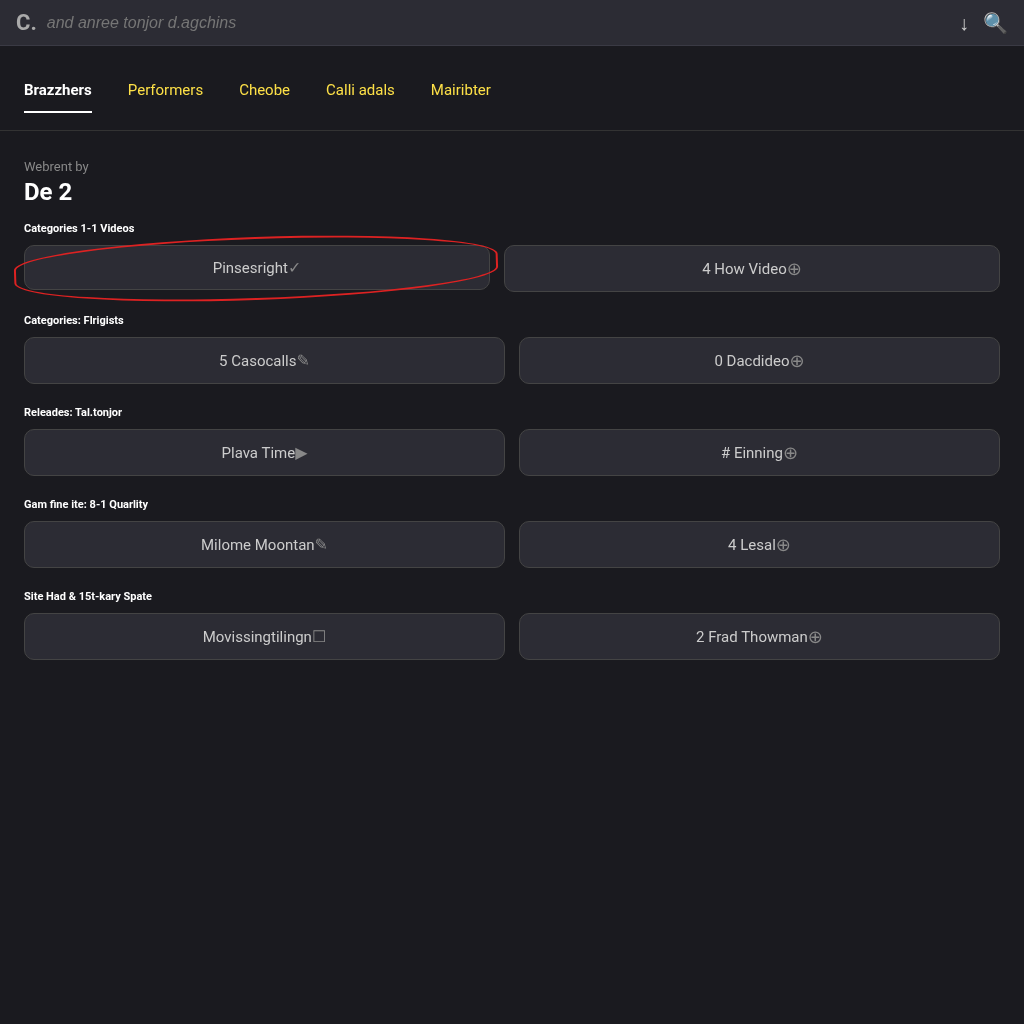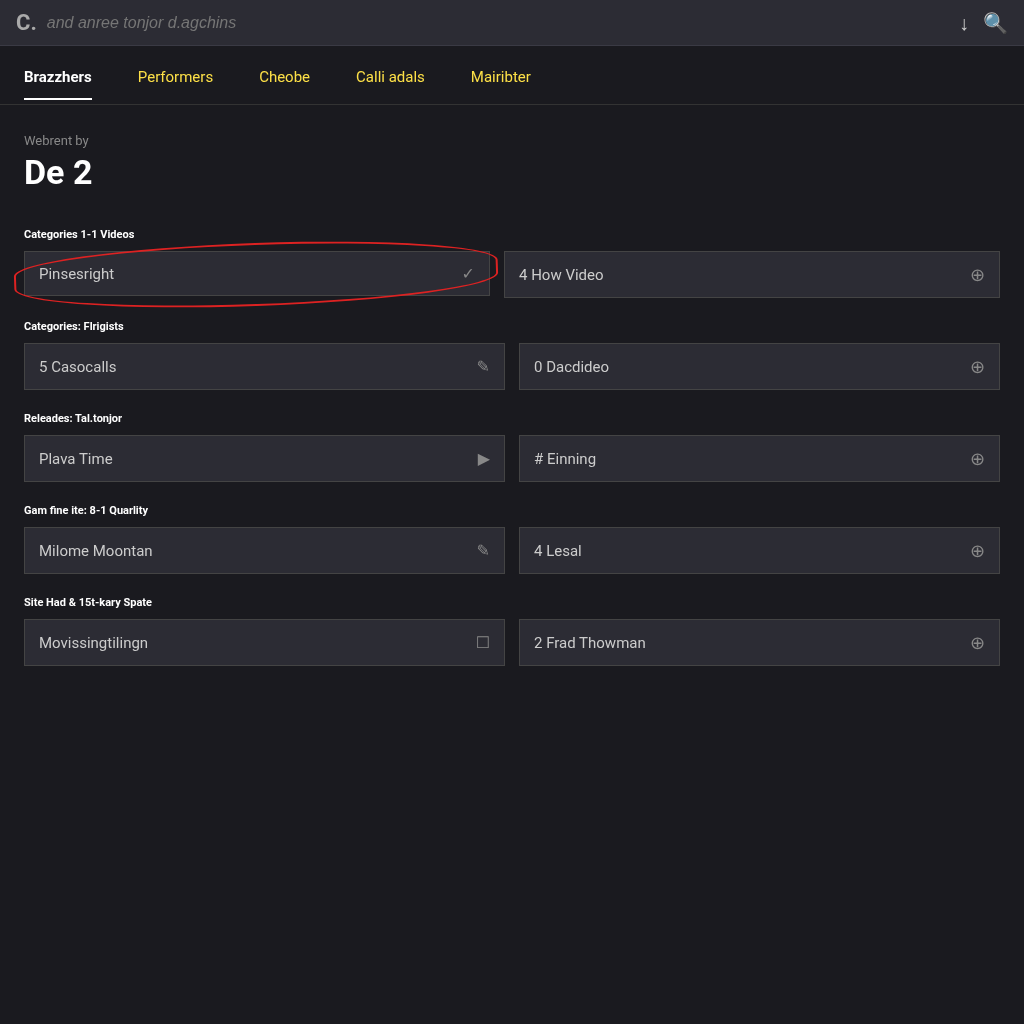--- a/index.html
+++ b/index.html
@@ -48,24 +48,24 @@
     }
 
     .search-icons span {
       cursor: pointer;
     }
 
     
     .nav-tabs {
       display: flex;
       align-items: center;
-      padding: 4px 24px;
+      padding: 17px 24px;
       border-bottom: 1px solid #333;
       background-color: #1a1a1f;
-      gap: 46px;
+      gap: 36px;
     }
 
     .nav-tab {
       padding: 18px 0 14px;
       font-size: 15px;
       color: #fde047;
       cursor: pointer;
       position: relative;
       white-space: nowrap;
     }
@@ -84,25 +84,25 @@
       height: 2px;
       background-color: #fff;
     }
 
     
     .main-content {
       padding: 28px 24px;
     }
 
     .page-title-section {
-      margin-bottom: 36px;
+      margin-bottom: 16px;
     }
 
     .page-title-section h1 {
-      font-size: 34px;
+      font-size: 24px;
       font-weight: bold;
       color: #fff;
     }
 
     .page-subtitle {
       font-size: 13px;
       color: #888;
       margin-bottom: 4px;
     }
 
@@ -120,27 +120,27 @@
 
     .filter-row {
       display: flex;
       gap: 14px;
     }
 
     .filter-dropdown {
       flex: 1;
       background-color: #2c2c34;
       border: 1px solid #444;
-      border-radius: 0;
+      border-radius: 10px;
       padding: 12px 14px;
       color: #ccc;
       font-size: 15px;
       display: flex;
       align-items: center;
-      justify-content: space-between;
+      justify-content: center;
       cursor: pointer;
       position: relative;
     }
 
     .circled-wrapper {
       position: relative;
       flex: 1;
     }
 
     .circled-wrapper::after {

